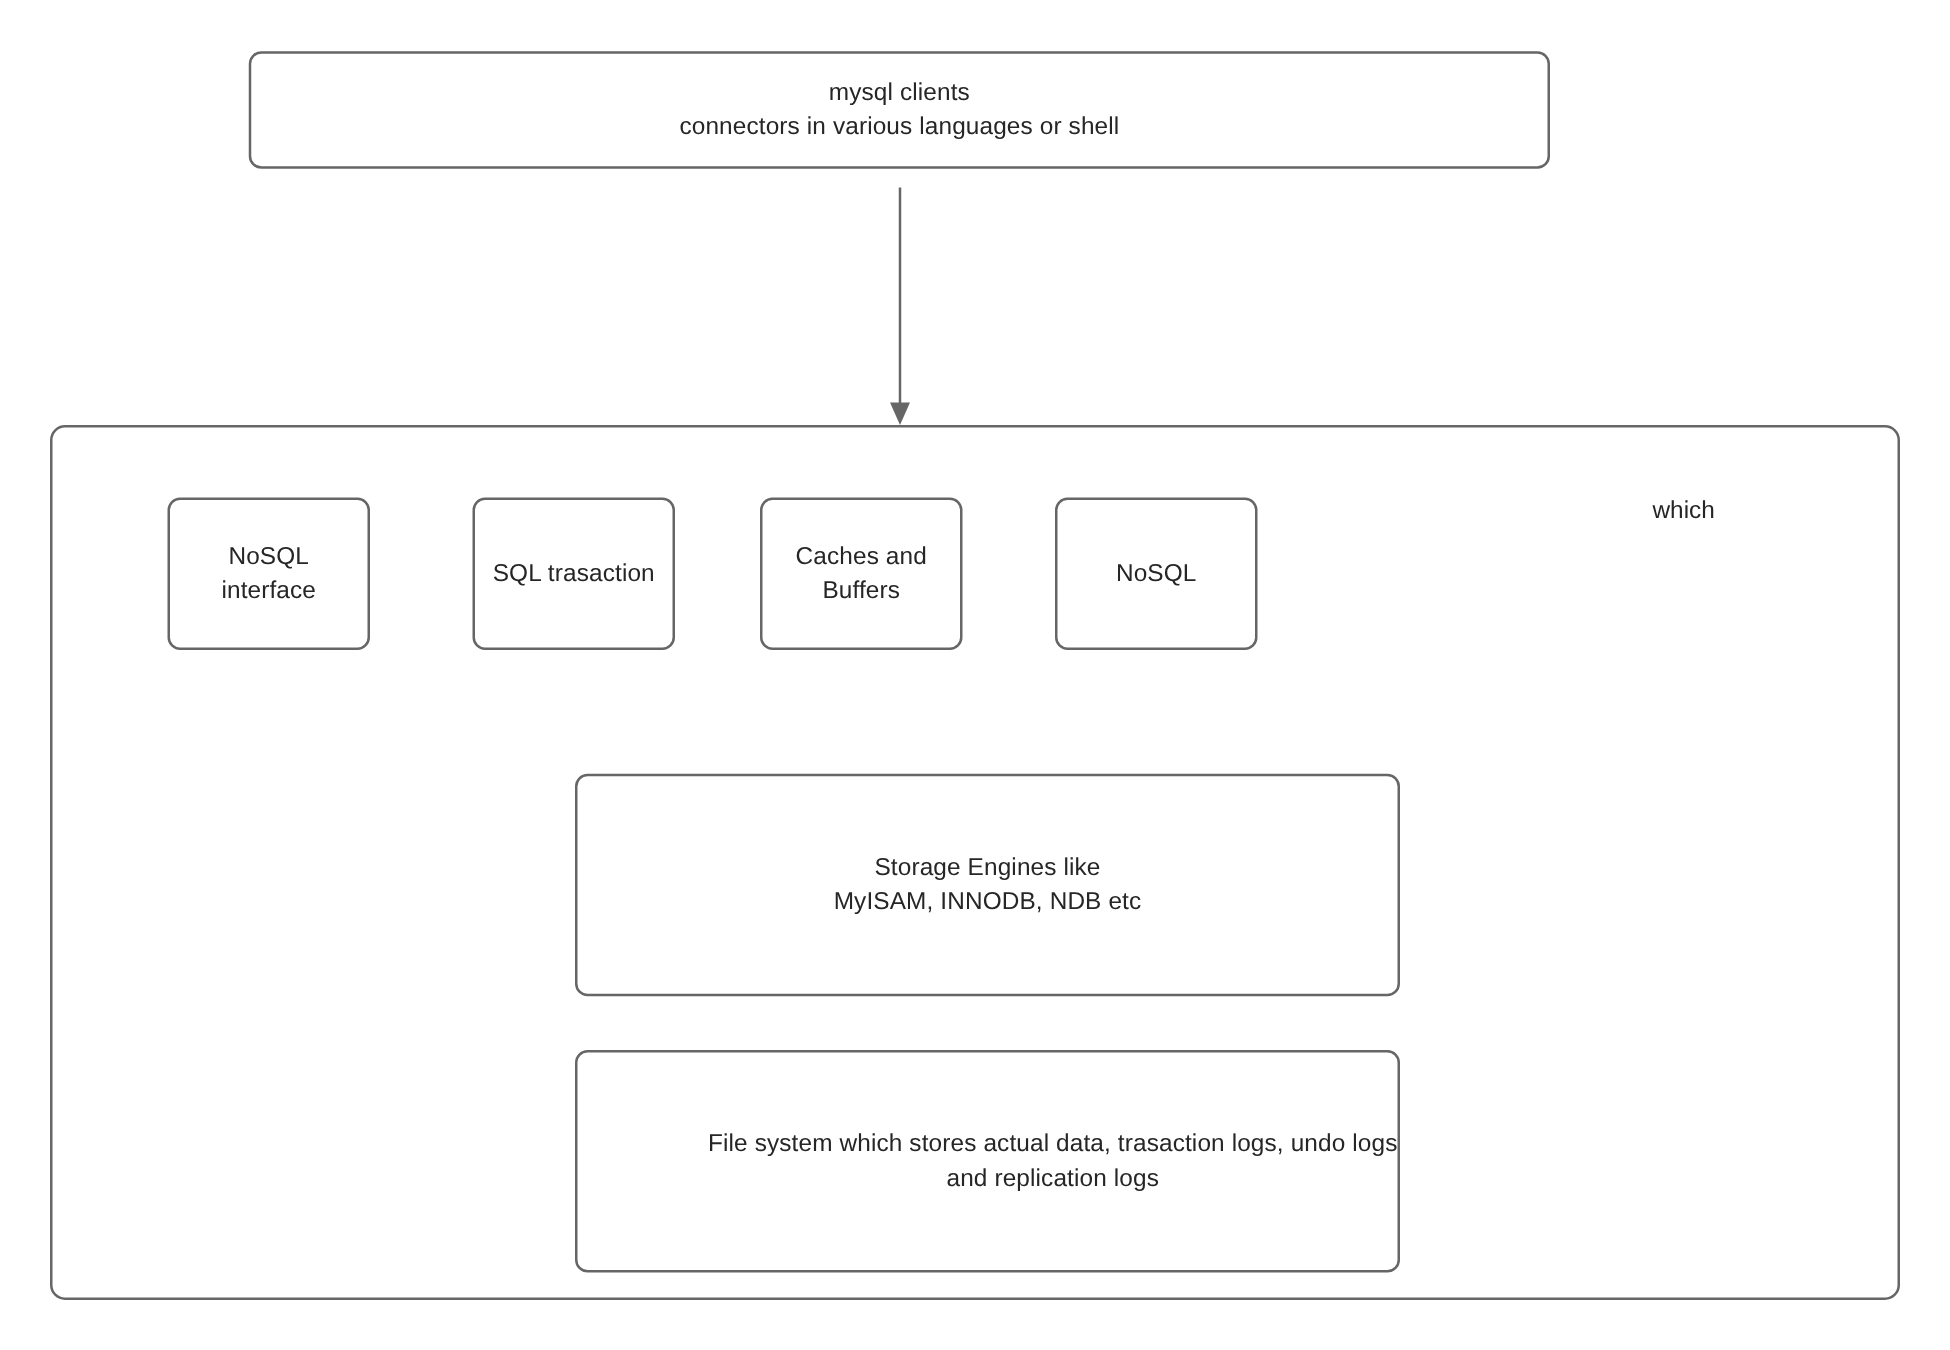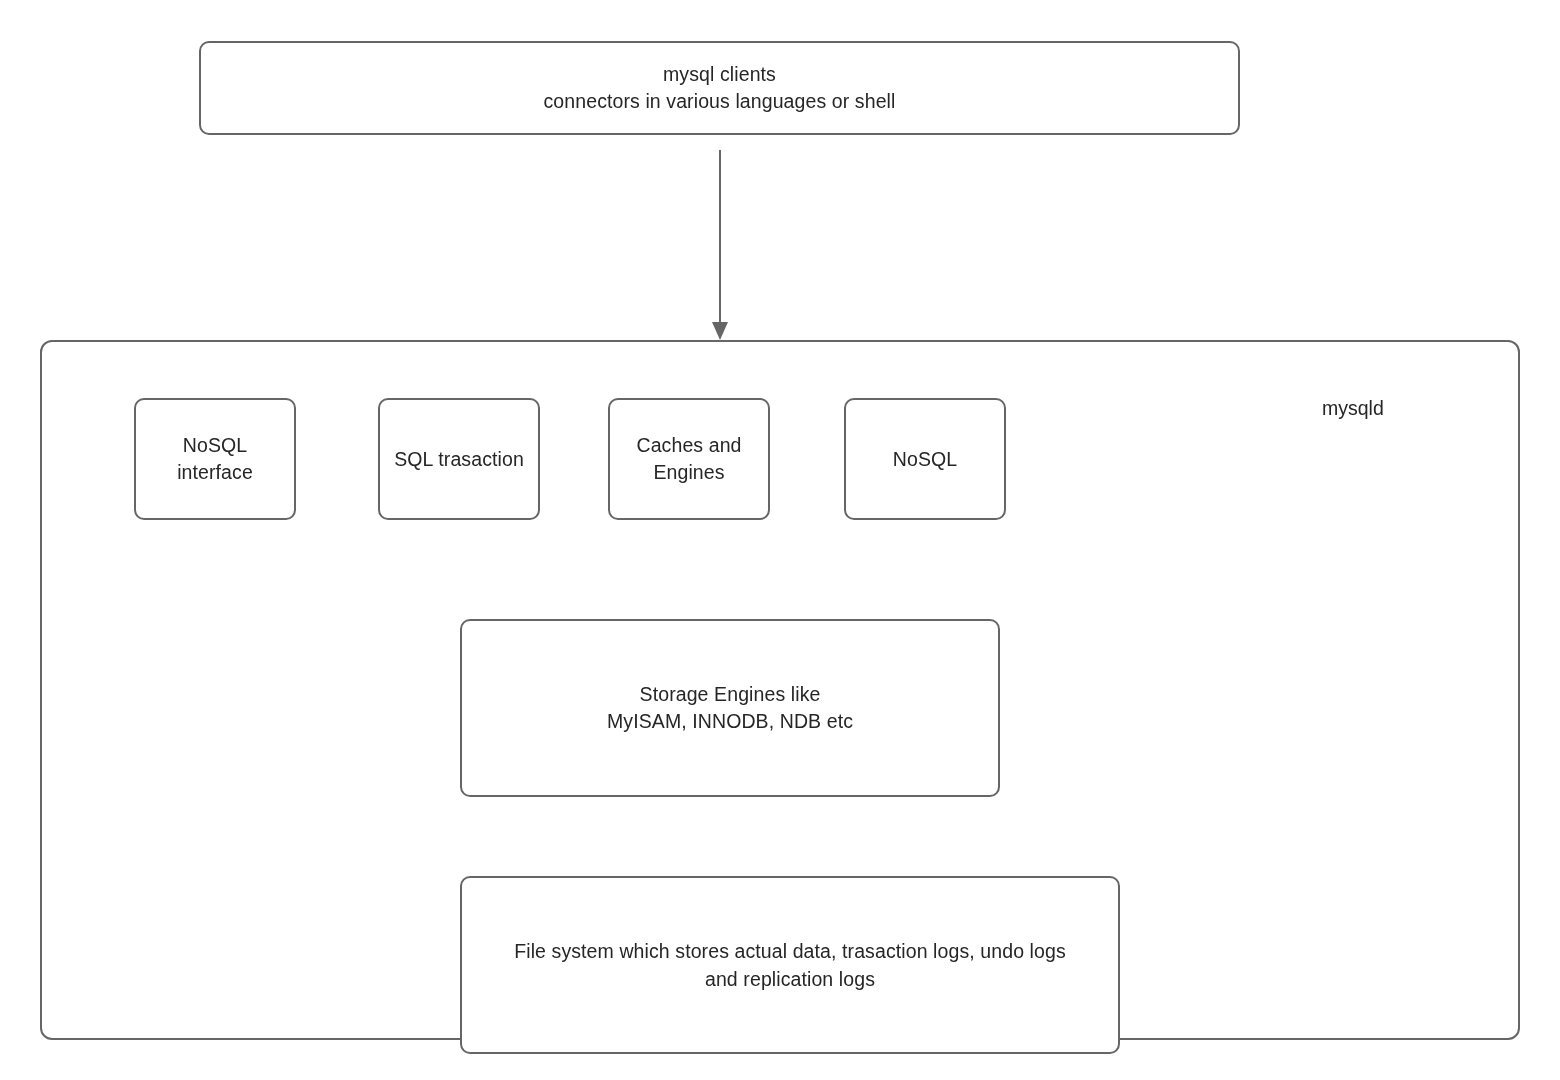--- a/index.html
+++ b/index.html
@@ -74,29 +74,30 @@
   }
   #box-nosql     { left: 134px; }
   #box-sql       { left: 378px; }
   #box-caches    { left: 608px; }
   #box-parser    { left: 844px; }
   #box-optimizer { left: 1078px; }
 
   #storage-box {
     left: 460px;
     top: 619px;
-    width: 540px;
+    width: 660px;
     height: 178px;
   }
 
   #filesystem-box {
     left: 460px;
-    top: 876px;
+    top: 840px;
     width: 660px;
     height: 178px;
+    justify-content: flex-end;
   }
   #filesystem-box .node-label { line-height: 28px; }
 
   
   #connector-arrow {
     position: absolute;
     left: 640px;
     top: 150px;
     width: 180px;
     height: 200px;
@@ -113,34 +114,34 @@
 connectors in various languages or shell</span>
   </div>
 
   <svg id="connector-arrow" viewBox="0 0 180 200">
     <line x1="80" y1="0" x2="80" y2="174" stroke="#666666" stroke-width="2"></line>
     <polygon points="80,190 72,172 88,172" fill="#666666"></polygon>
   </svg>
 
   <div class="node" id="mysqld-container"></div>
 
-  <div id="mysqld-label">mysqld</div>
+  <div id="mysqld-label">which</div>
 
   <div class="node component-box" id="box-nosql">
     <span class="node-label">NoSQL
 interface</span>
   </div>
 
   <div class="node component-box" id="box-sql">
     <span class="node-label">SQL trasaction</span>
   </div>
 
   <div class="node component-box" id="box-caches">
     <span class="node-label">Caches and
-Engines</span>
+Buffers</span>
   </div>
 
   <div class="node component-box" id="box-parser">
     <span class="node-label">NoSQL</span>
   </div>
 
 
   <div class="node" id="storage-box">
     <span class="node-label">Storage Engines like
 MyISAM, INNODB, NDB etc</span>

